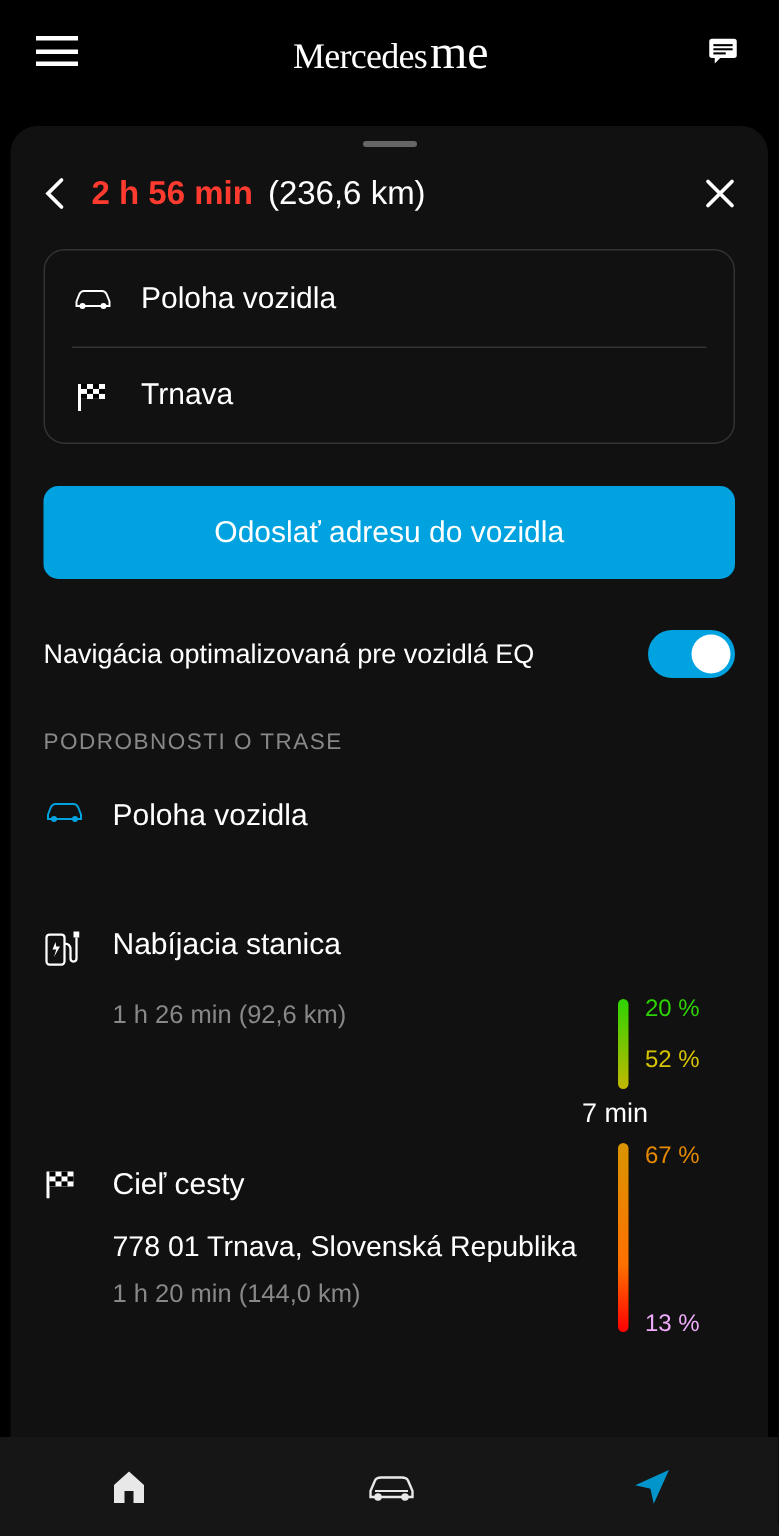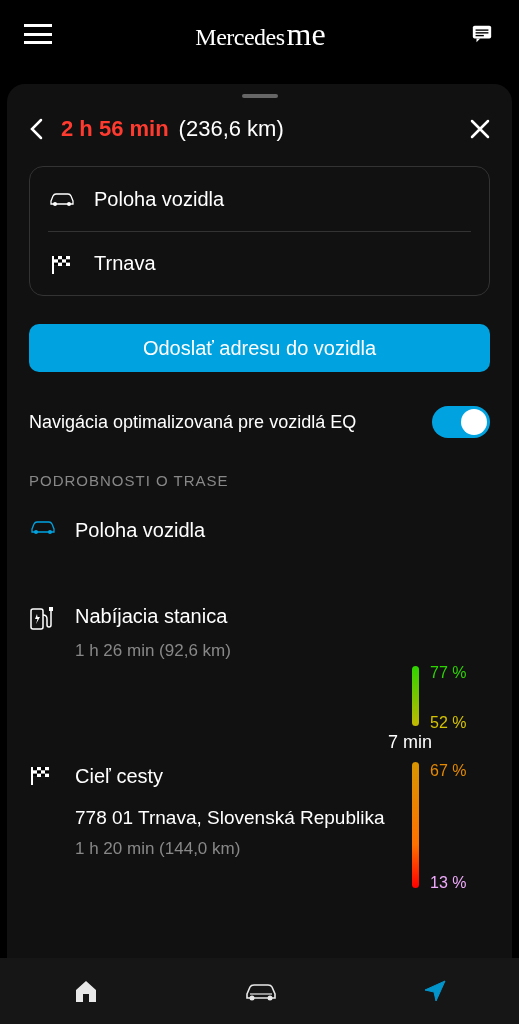--- a/index.html
+++ b/index.html
@@ -68,21 +68,21 @@
 .route-row + .route-row { border-top: 1px solid #333; }
 .route-icon { width: 28px; display: flex; justify-content: center; }
 .route-label { font-size: 20px; color: #fff; }
 
 .send-btn {
   margin: 0 22px 34px;
   background: #00a3e0;
   color: #fff;
   border: none;
   border-radius: 10px;
-  height: 48px;
+  height: 62px;
   width: calc(100% - 44px);
   font-size: 20px;
   font-weight: 500;
   cursor: pointer;
 }
 
 .toggle-row {
   display: flex;
   align-items: center;
   padding: 0 22px 34px;
@@ -125,21 +125,21 @@
   position: absolute;
   right: 22px;
   top: 582px;
   width: 90px;
 }
 .gauge { width: 7px; border-radius: 4px; position: absolute; left: 12px; }
 .gauge1 { height: 60px; background: linear-gradient(to bottom, #2dd400 0%, #c2b800 100%); top: 0; }
 .gauge2 { height: 126px; background: linear-gradient(to bottom, #d99500 0%, #ff7000 65%, #ff0000 100%); top: 96px; }
 .pct { position: absolute; font-size: 16px; left: 30px; white-space: nowrap; }
 .pct.g { color: #2dd400; top: -2px; }
-.pct.y { color: #d6c300; top: 48px; }
+.pct.y { color: #d6c300; top: 32px; }
 .pct.o { color: #e58900; top: 96px; }
 .pct.r { color: #f0abfc; top: 208px; }
 .charge-time { position: absolute; color: #fff; font-size: 18px; top: 66px; left: -12px; white-space: nowrap; }
 
 
 .bottom-nav {
   position: absolute;
   bottom: 0; left: 0; right: 0;
   height: 66px;
   background: #161616;
@@ -252,21 +252,21 @@
       <div class="detail-icon">
         <svg width="24" height="26" viewBox="0 0 24 26">
             <rect x="2" y="4" width="12" height="20" rx="2" fill="none" stroke="#fff" stroke-width="1.5"></rect>
             <path d="M8 9 L6 14 L8.5 14 L7 19 L11 12 L8.5 12 Z" fill="#fff"></path>
             <path d="M14 10 Q18 10 18 14 L18 20 Q18 22 20 22 Q22 22 22 20 L22 6" stroke="#fff" stroke-width="1.5" fill="none"></path>
             <rect x="20" y="2" width="4" height="4" fill="#fff"></rect>
           </svg>
       </div>
       <div class="detail-body">
         <div class="detail-title">Nabíjacia stanica</div>
-        <div class="detail-sub" style="margin-top:12px">1 h 26 min (92,6 km)</div>
+        <div class="detail-sub" style="margin-top:24px">1 h 26 min (92,6 km)</div>
       </div>
     </div>
 
     <div class="detail-row dest">
       <div class="detail-icon">
         <svg width="24" height="20" viewBox="0 0 24 20">
             <rect x="2" y="2" width="2" height="18" fill="#fff"></rect>
             <rect x="4" y="2" width="16" height="10" fill="#fff"></rect>
             <rect x="4" y="2" width="4" height="3.3" fill="#000"></rect>
             <rect x="12" y="2" width="4" height="3.3" fill="#000"></rect>
@@ -281,21 +281,21 @@
         <div class="detail-addr">778 01 Trnava, Slovenská Republika</div>
         <div class="detail-sub">1 h 20 min (144,0 km)</div>
       </div>
     </div>
   </div>
 
   
   <div class="gauge-col">
     <div class="gauge gauge1"></div>
     <div class="gauge gauge2"></div>
-    <div class="pct g">77 %</div>
+    <div class="pct g">20 %</div>
     <div class="pct y">52 %</div>
     <div class="charge-time">7 min</div>
     <div class="pct o">67 %</div>
     <div class="pct r">13 %</div>
   </div>
 </div>
 
 <div class="bottom-nav">
   <div class="nav-item">
     <svg width="28" height="28" viewBox="0 0 28 28">

